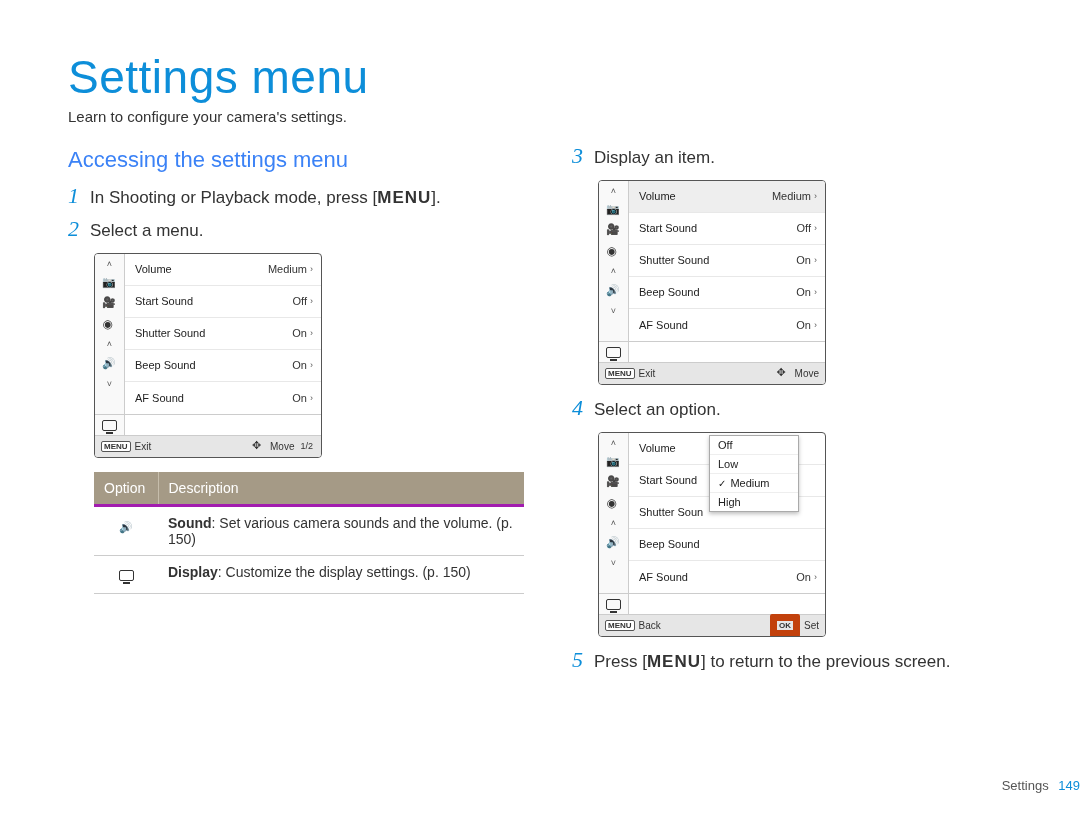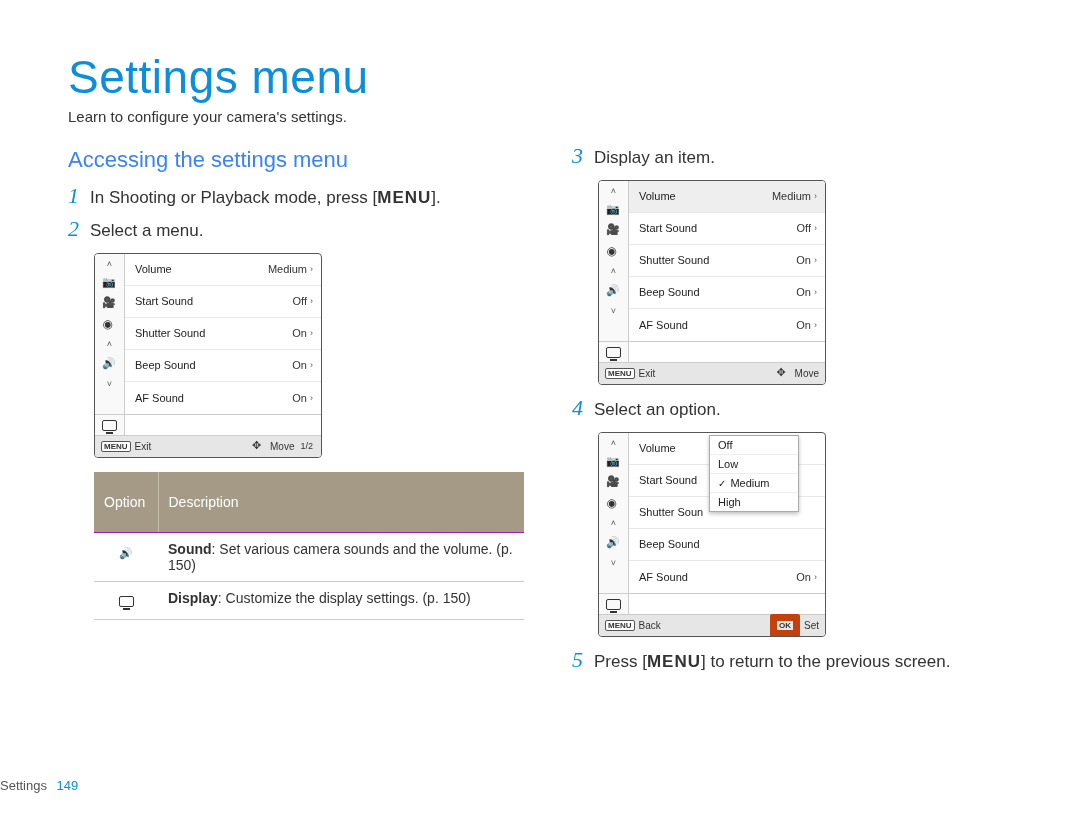--- a/index.html
+++ b/index.html
@@ -155,22 +155,22 @@
     width: 430px;
     margin: 10px 0 0 26px;
     border-collapse: collapse;
     font-size:14px;
   }
   .desc-table th {
     background:#a59a86;
     color:#fff;
     font-weight:400;
     text-align:left;
-    padding:22px 10px;
-    border-bottom:1px solid #a21caf;
+    padding:8px 10px;
+    border-bottom:3px solid #a21caf;
   }
   .desc-table th.c1{ width:64px; border-right:1px solid #c6bdab;}
   .desc-table td {
     padding:8px 10px;
     border-bottom:1px solid #ccc;
     vertical-align:top;
     color:#333;
   }
   .desc-table td.icon-cell{
     text-align:center;
@@ -196,21 +196,21 @@
   .ico-display-lcd::after{content:"";position:absolute;left:3px;right:3px;bottom:-4px;height:2px;background:#333;}
   .ico-settings::before{content:"⚙"; font-size:13px;}
   .ico-joy::before{content:"✥"; font-size:11px;}
   .ico-ok{
     font-size:8px; border:7px solid #c2410c; border-radius:2px; padding:0 2px; font-weight:bold;
   }
 
   .footer {
     position:absolute;
     bottom:22px; left:0; right:0;
-    text-align:left;
+    text-align:right;
     font-size:13px;
     color:#555;
   }
   .footer .pnum{ color:#0d8ed9; margin-left:6px;}
 </style>
 </head>
 <body>
 
 <div class="page">
   <h1 class="page-title">Settings menu</h1>

